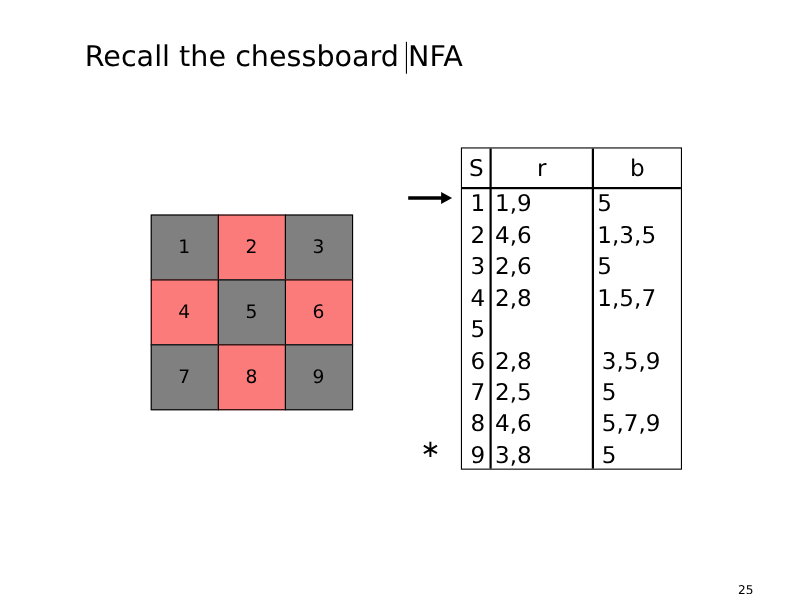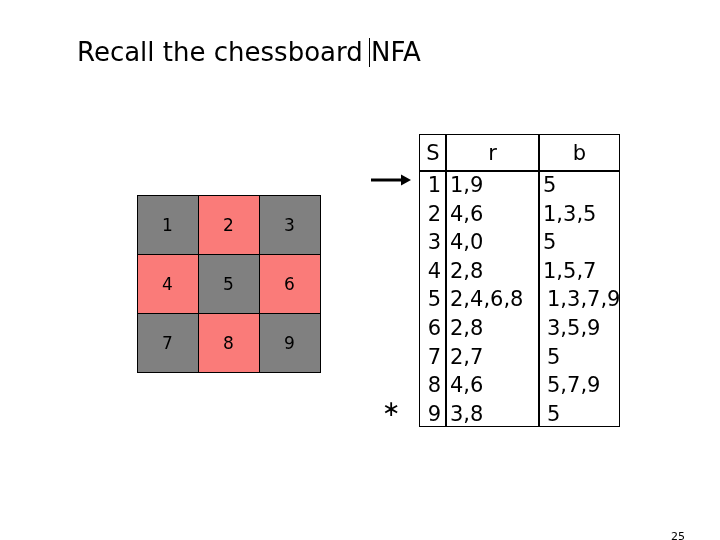--- a/index.html
+++ b/index.html
@@ -222,41 +222,39 @@
       <div class="tc tc-r">1,9</div>
       <div class="tc tc-b">5</div>
     </div>
     <div class="trow" style="top:64.6px">
       <div class="tc tc-state">2</div>
       <div class="tc tc-r">4,6</div>
       <div class="tc tc-b">1,3,5</div>
     </div>
     <div class="trow" style="top:93.2px">
       <div class="tc tc-state">3</div>
-      <div class="tc tc-r">4,0</div>
+      <div class="tc tc-r">2,6</div>
       <div class="tc tc-b">5</div>
     </div>
     <div class="trow" style="top:121.8px">
       <div class="tc tc-state">4</div>
       <div class="tc tc-r">2,8</div>
       <div class="tc tc-b">1,5,7</div>
     </div>
     <div class="trow shift" style="top:150.4px">
       <div class="tc tc-state">5</div>
-      <div class="tc tc-r">2,4,6,8</div>
-      <div class="tc tc-b">1,3,7,9</div>
     </div>
     <div class="trow shift" style="top:179px">
       <div class="tc tc-state">6</div>
       <div class="tc tc-r">2,8</div>
       <div class="tc tc-b">3,5,9</div>
     </div>
     <div class="trow shift" style="top:207.6px">
       <div class="tc tc-state">7</div>
-      <div class="tc tc-r">2,7</div>
+      <div class="tc tc-r">2,5</div>
       <div class="tc tc-b">5</div>
     </div>
     <div class="trow shift" style="top:236.2px">
       <div class="tc tc-state">8</div>
       <div class="tc tc-r">4,6</div>
       <div class="tc tc-b">5,7,9</div>
     </div>
     <div class="trow shift" style="top:264.8px">
       <div class="tc tc-state">9</div>
       <div class="tc tc-r">3,8</div>

